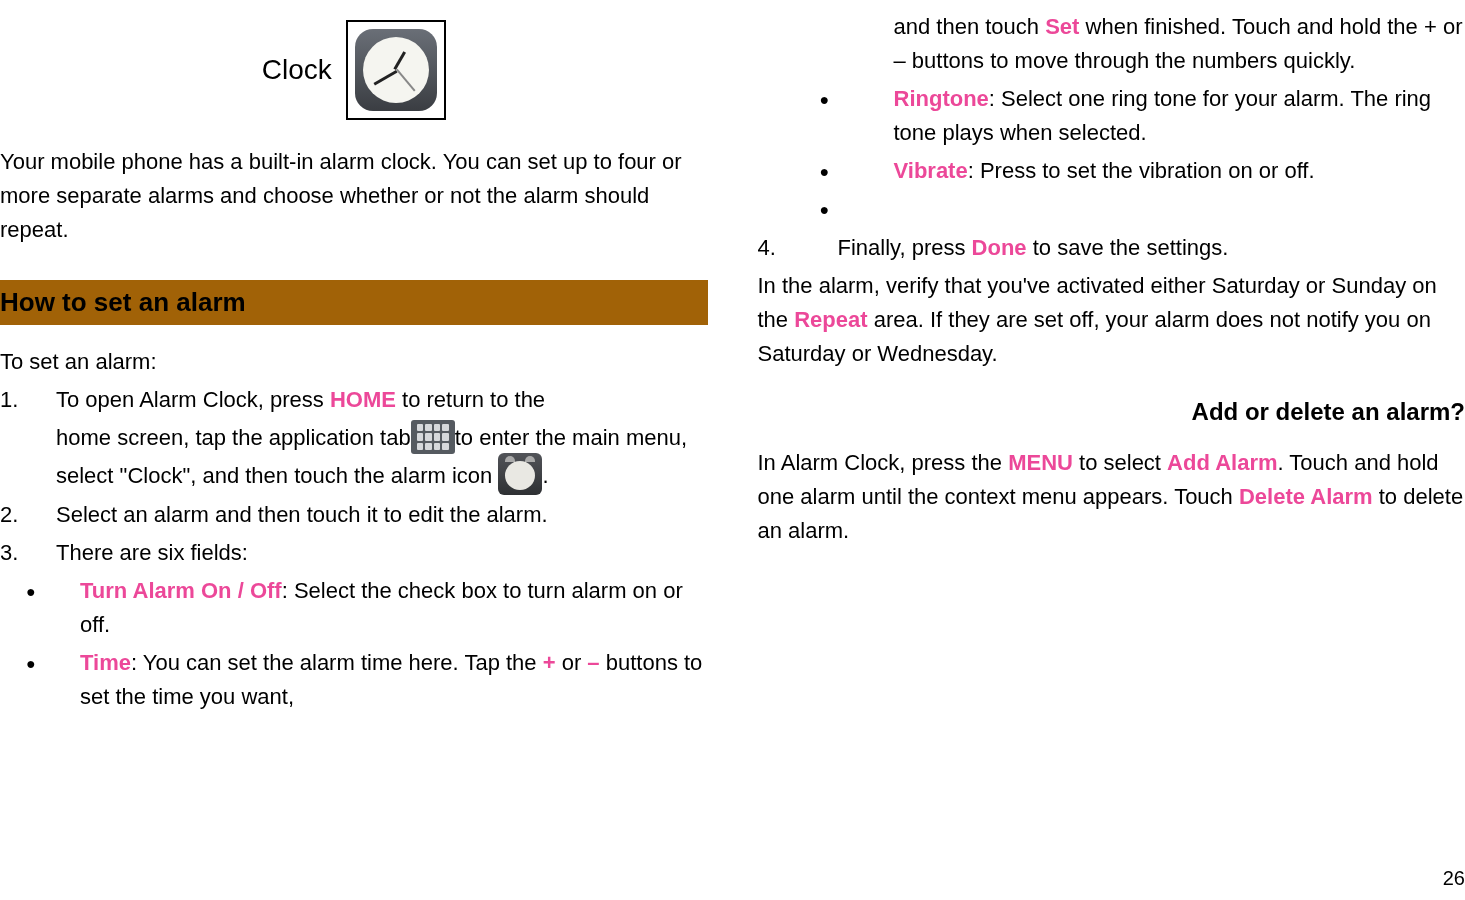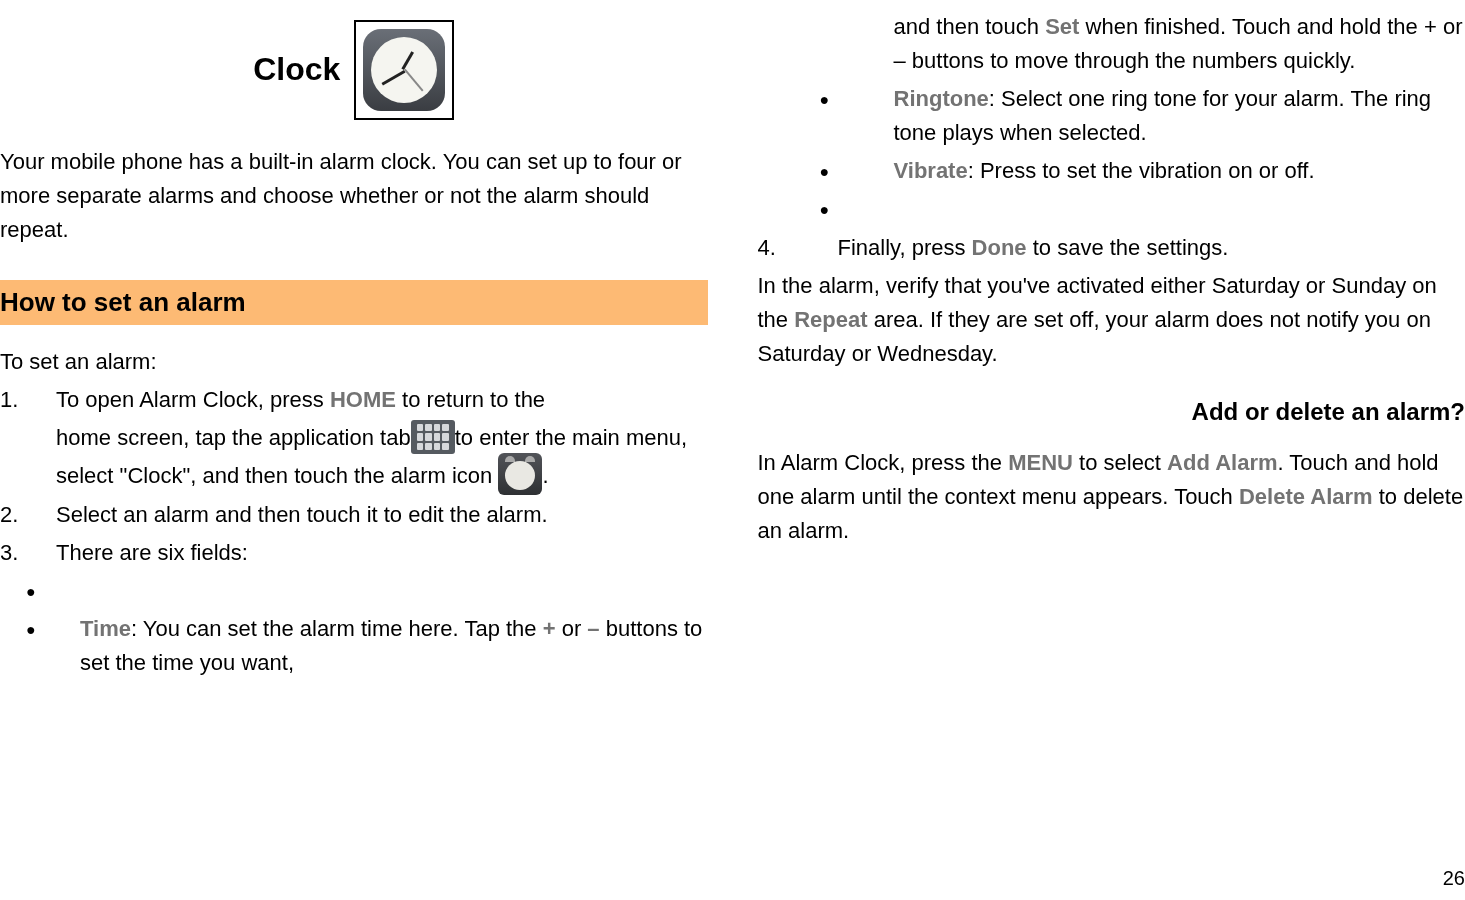--- a/index.html
+++ b/index.html
@@ -34,22 +34,22 @@
     }
     .title-row {
       display: flex;
       align-items: center;
       justify-content: center;
       gap: 14px;
       margin-bottom: 25px;
       margin-top: 10px;
     }
     .title {
-      font-weight: bold;
-      font-size: 32px;
+      font-weight: normal;
+      font-size: 28px;
     }
     .clock-icon-box {
       width: 100px;
       height: 100px;
       border: 2px solid #000;
       display: flex;
       align-items: center;
       justify-content: center;
       background: #fff;
     }
@@ -89,21 +89,21 @@
     .hand-s {
       width: 1.5px;
       height: 28px;
       background: #888;
       transform: rotate(320deg);
     }
     .intro {
       margin-bottom: 33px;
     }
     .section-heading {
-      background: #fdba74;
+      background: #a16207;
       font-weight: bold;
       font-size: 26px;
       padding: 2px 0 2px 0;
       margin-bottom: 10px;
     }
     .subtext {
       margin-bottom: 4px;
       margin-top: 20px;
     }
     .ol {
@@ -139,21 +139,21 @@
     .bullet-dot::before {
       content: "●";
       font-size: 16px;
       position: relative;
       top: -1px;
     }
     .bullet-content {
       flex: 1;
     }
     .hl {
-      color: #737373;
+      color: #ec4899;
       font-weight: bold;
       text-align: center;
     }
     .apps-icon {
       display: inline-block;
       width: 44px;
       height: 34px;
       background: #555a60;
       vertical-align: middle;
       position: relative;
@@ -277,20 +277,23 @@
       </div>
 
       <div class="ol-item">
         <div class="ol-num">3.</div>
         <div class="ol-content">There are six fields:</div>
       </div>
 
       <ul class="bullet-list">
         <li class="bullet-item">
           <div class="bullet-dot"></div>
+          <div class="bullet-content">
+            <span class="hl">Turn Alarm On / Off</span><span>: Select the check box to turn alarm on or off.</span>
+          </div>
         </li>
         <li class="bullet-item">
           <div class="bullet-dot"></div>
           <div class="bullet-content">
             <span class="hl">Time</span><span>: You can set the alarm time here. Tap the </span><span class="hl">+</span><span> or </span><span class="hl">–</span><span> buttons to set the time you want,</span>
           </div>
         </li>
       </ul>
     </div>
   </div>

